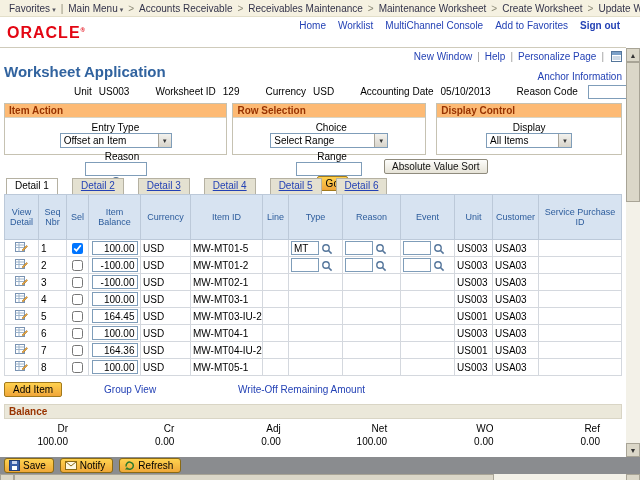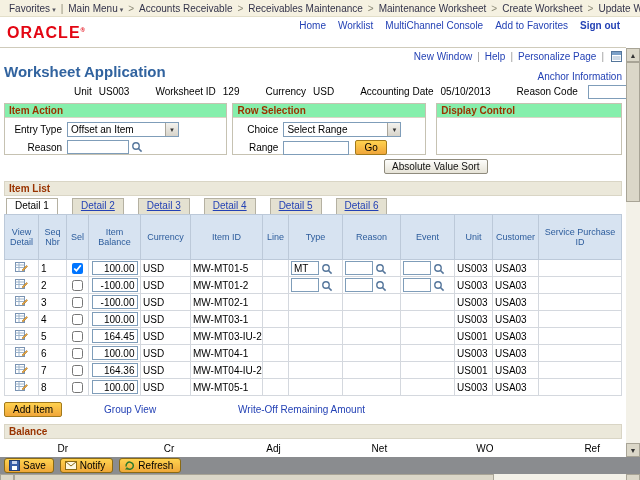--- a/index.html
+++ b/index.html
@@ -34,24 +34,24 @@
   .fields-row { display:flex; align-items:center; height:17px; padding-left:70px; white-space:nowrap; }
   .fields-row .lbl { margin-right:7px; }
   .fields-row .val { margin-right:26px; }
   .txt { border:1px solid #7f9db9; height:14px; font-family:inherit; font-size:10px; padding:0 2px; background:#fff; }
   .num { text-align:right; }
   .lk { display:inline-block; vertical-align:middle; margin-left:2px; cursor:pointer; line-height:0; }
 
   
   .gb-row { display:flex; margin-top:3px; gap:5px; }
   .gb { border:1px solid #c6c2b2; background:#fff; height:52px; }
-  .gb-head { background:#86efac; color:#993300; font-weight:bold; padding:1px 4px; height:14px;
+  .gb-head { background:#fdba74; color:#993300; font-weight:bold; padding:1px 4px; height:14px;
              border-bottom:1px solid #d9d5c5; }
   .gb-body { padding:4px 5px 0 5px; }
-  .frow { display:flex; align-items:center; margin-bottom:3px; }
+  .frow { display:flex; align-items:center; margin-bottom:3px;flex-direction:column; }
   .flbl { display:inline-block; text-align:right; margin-right:5px; }
   .select { display:inline-flex; align-items:center; border:1px solid #7f9db9; background:#fff;
             height:15px; cursor:pointer; }
   .sel-text { flex:1; padding:0 3px; overflow:hidden; white-space:nowrap; }
   .sel-btn { width:13px; height:13px; background:linear-gradient(#f3f2ee,#d8d4ca); border-left:1px solid #a9a59a;
              font-size:6px; color:#333; display:flex; align-items:center; justify-content:center; }
   .btn { font-family:inherit; font-size:10px; cursor:pointer; border-radius:2px; }
   .gold { background:linear-gradient(#ffd24f,#f0a63a); border:1px solid #a27a1b; padding:1px 8px; color:#000; }
   .lite { background:linear-gradient(#fdfdfb,#e6e3d7); border:1px solid #8f8b7d; padding:1px 7px; color:#111; }
   .sort-row { margin-top:4px; height:17px; }
@@ -213,28 +213,36 @@
             <input class="txt" style="width: 66px;" value="">
             <button class="btn gold" style="margin-left:6px">Go</button>
           </div>
         </div>
       </div>
 
       <div style="flex:1"></div>
 
       <div class="gb" style="width:188px">
         <div class="gb-head">Display Control</div>
+        <div class="gb-body">
+          <div class="frow">
+            <span class="flbl" style="width:38px">Display</span>
+            <span class="select" style="width:86px">
+              <span class="sel-text">All Items</span>
+              <span class="sel-btn">▼</span>
+            </span>
+          </div>
+        </div>
       </div>
     </div>
 
     <div class="sort-row">
       <button class="btn lite">Absolute Value Sort</button>
     </div>
 
-    <div class="sec-bar">Item List</div>
 
     <div class="tabs">
       <span class="tab active"><span>Detail 1</span></span>
       <span class="tab"><span class="link">Detail 2</span></span>
       <span class="tab"><span class="link">Detail 3</span></span>
       <span class="tab"><span class="link">Detail 4</span></span>
       <span class="tab"><span class="link">Detail 5</span></span>
       <span class="tab"><span class="link">Detail 6</span></span>
     </div>
 

